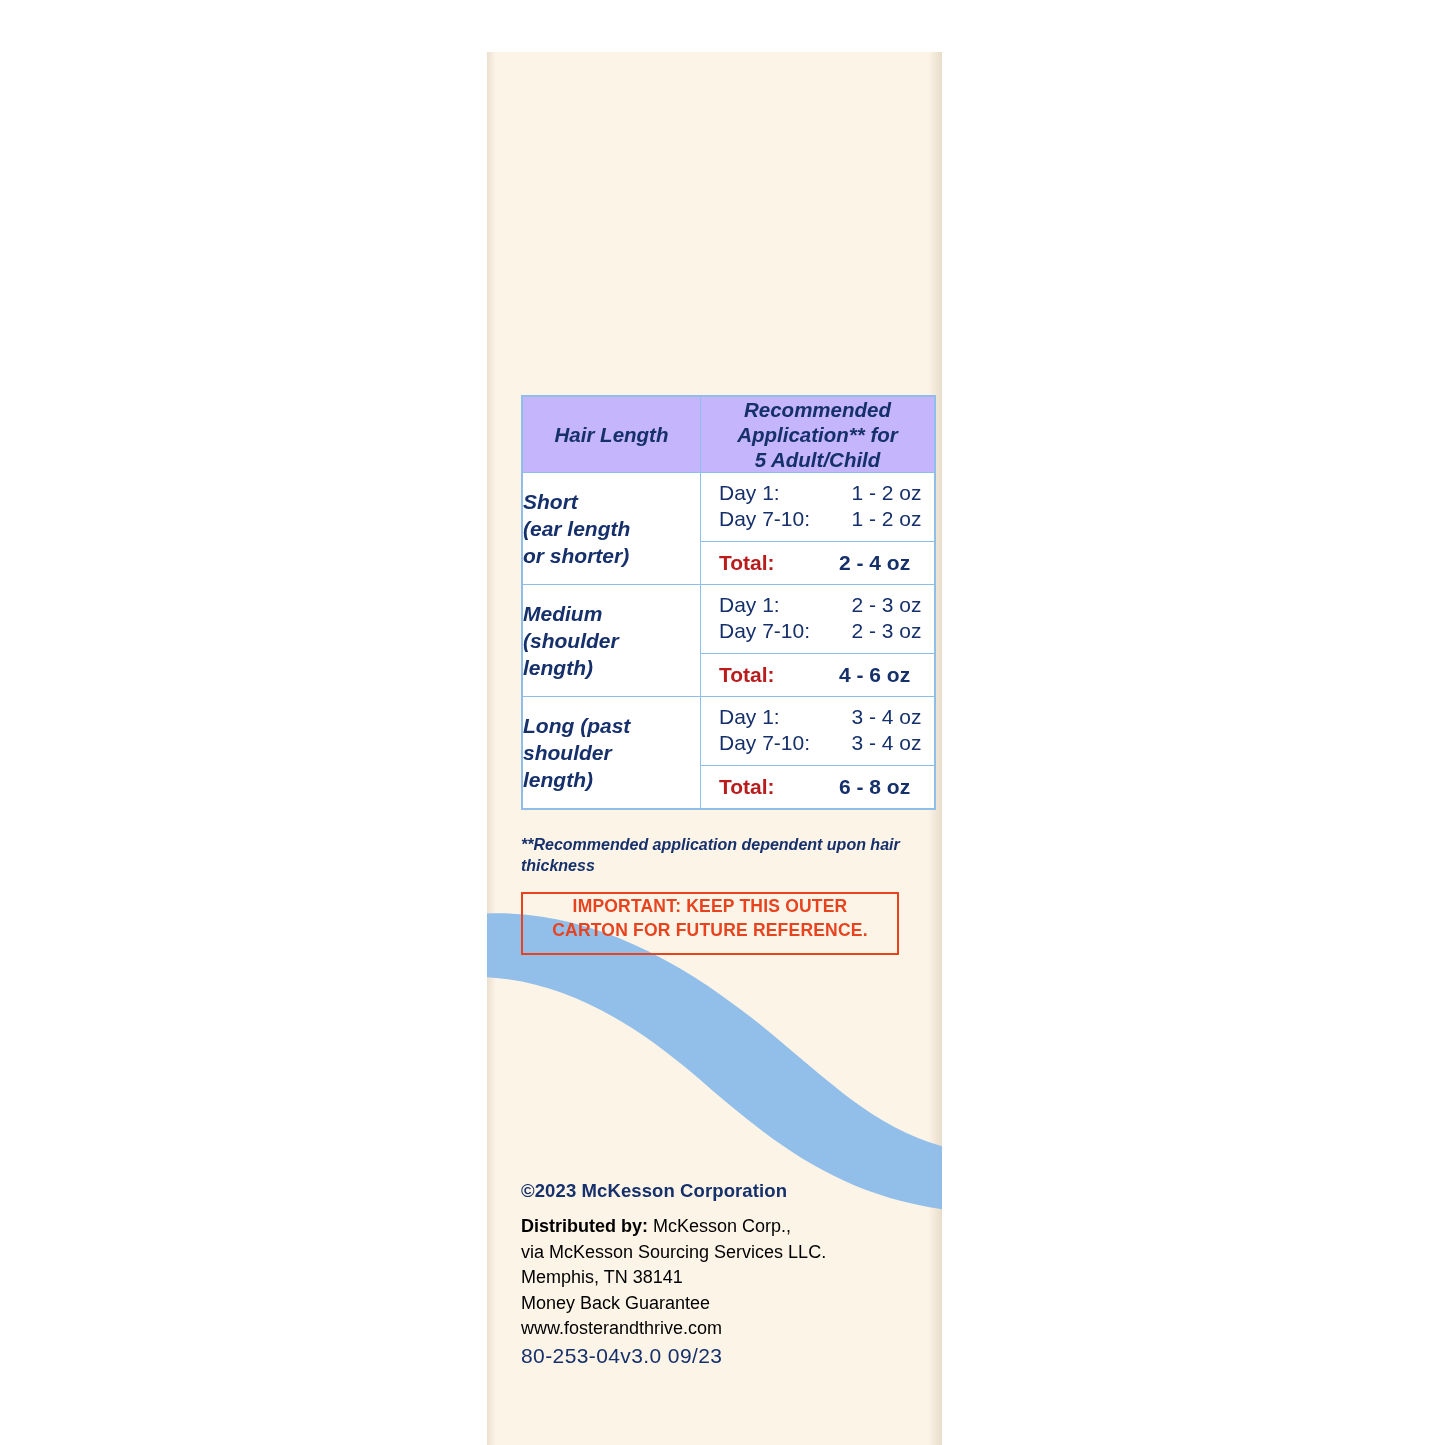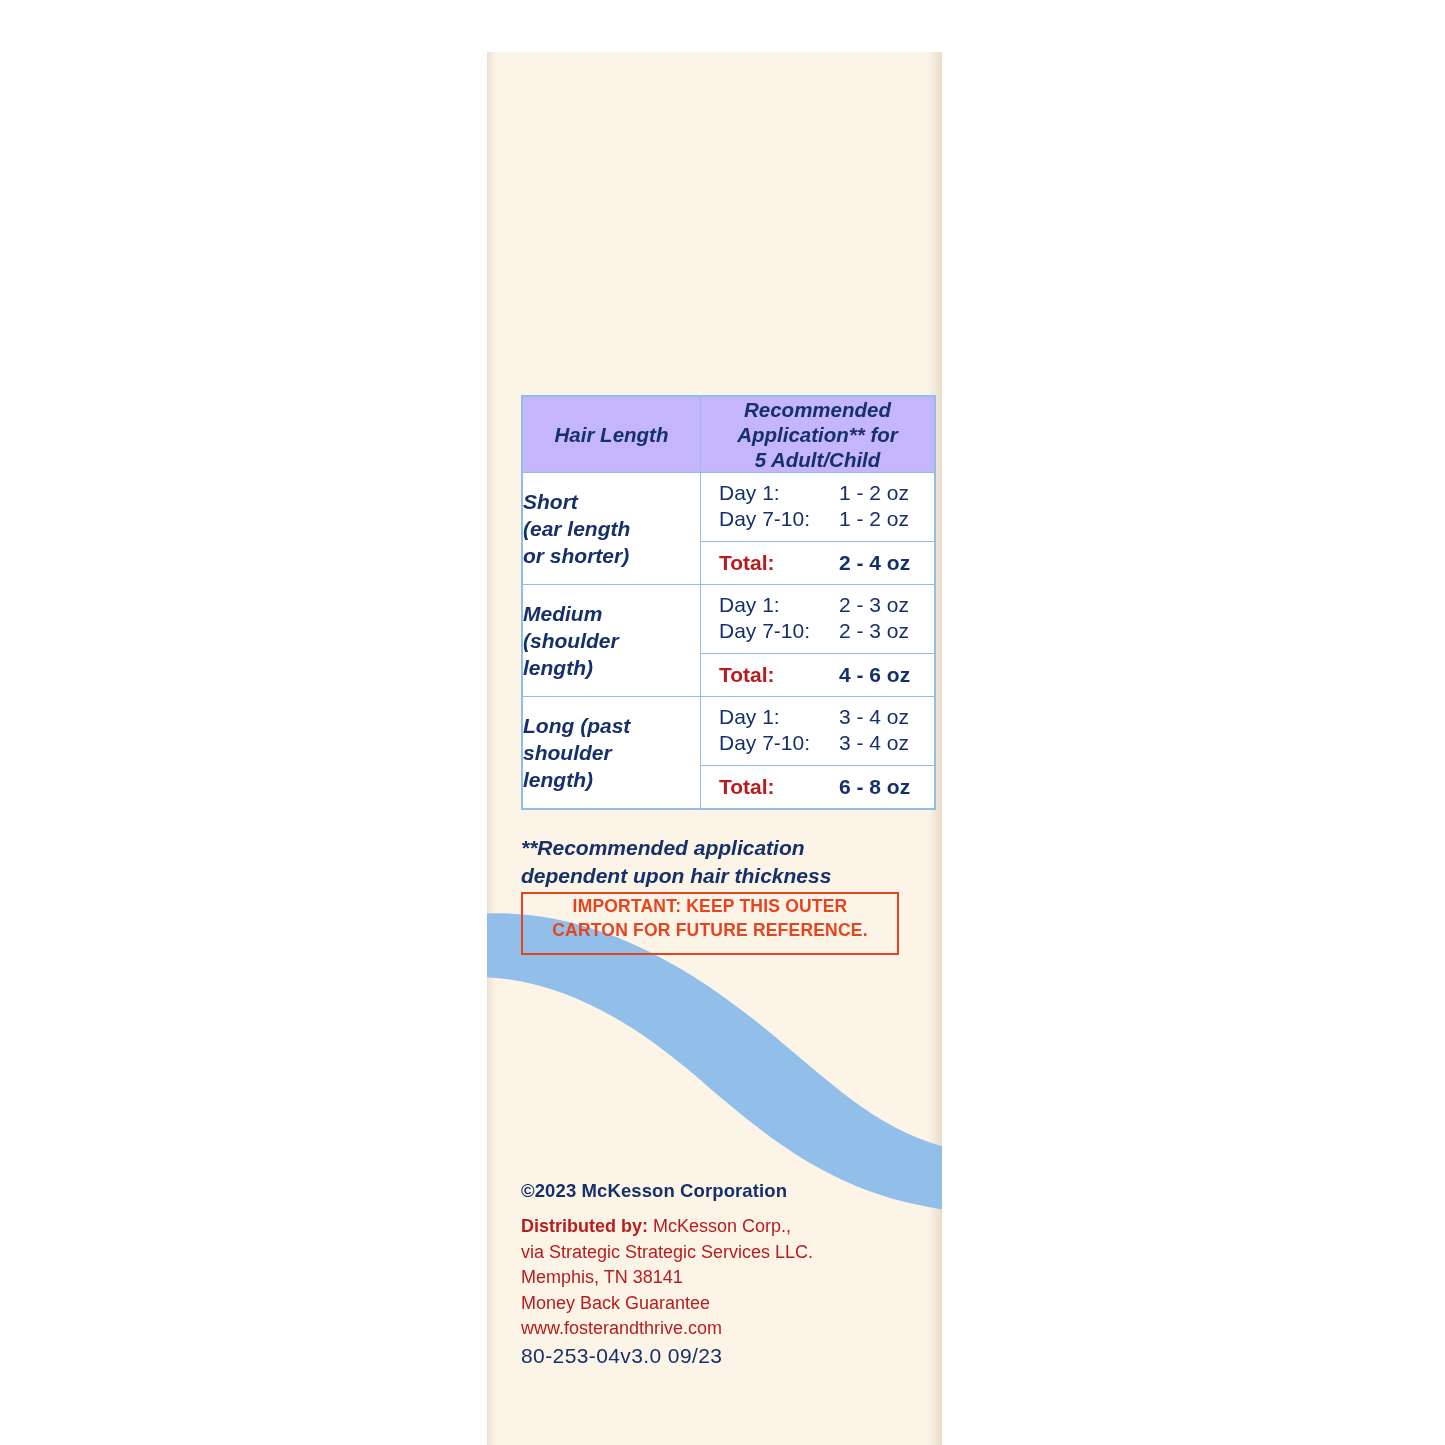--- a/index.html
+++ b/index.html
@@ -121,21 +121,21 @@
     width: 120px;
     padding-left: 18px;
     font-weight: normal;
     white-space: nowrap;
   }
   .dose-val {
     color: #15306b;
     font-size: 21px;
     font-weight: normal;
     width: 95px;
-    text-align: left;
+    text-align: center;
   }
   .dose-sub {
     padding: 7px 0 9px 0;
   }
   .total-wrap {
     border-top: 1px solid #8fbfe8;
     padding: 9px 0 9px 0;
     display: flex;
     align-items: baseline;
   }
@@ -156,21 +156,21 @@
 
   
   .footnote {
     position: absolute;
     left: 3px;
     top: 782px;
     width: 395px;
     color: #15306b;
     font-style: italic;
     font-weight: bold;
-    font-size: 21px;
+    font-size: 16px;
     line-height: 1.33;
   }
 
   
   .important-box {
     position: absolute;
     left: 3px;
     top: 840px;
     width: 378px;
     border: 2.5px solid #e8431f;
@@ -210,21 +210,21 @@
     color: #15306b;
     font-size: 18.5px;
     font-weight: bold;
     letter-spacing: 0.1px;
   }
   .distributed {
     position: absolute;
     left: 3px;
     top: 1162px;
     width: 380px;
-    color: #b91c1c;
+    color: #000000;
     font-size: 18px;
     line-height: 1.42;
   }
   .distributed .b {
     font-weight: bold;
   }
   .code {
     position: absolute;
     left: 3px;
     top: 1292px;
@@ -340,21 +340,21 @@
 
       <div class="important-box">
         <div class="important-text">IMPORTANT:  KEEP THIS OUTER CARTON FOR FUTURE REFERENCE.</div>
       </div>
 
 
       <div class="copyright">©2023 McKesson Corporation</div>
 
       <div class="distributed">
         <div><span class="b">Distributed by:</span><span> McKesson Corp.,</span></div>
-        <div>via Strategic Strategic Services LLC.</div>
+        <div>via McKesson Sourcing Services LLC.</div>
         <div>Memphis, TN 38141</div>
         <div>Money Back Guarantee</div>
         <div>www.fosterandthrive.com</div>
       </div>
 
       <div class="code">80-253-04v3.0  09/23</div>
 
     </div>
   </div>
 </div>

